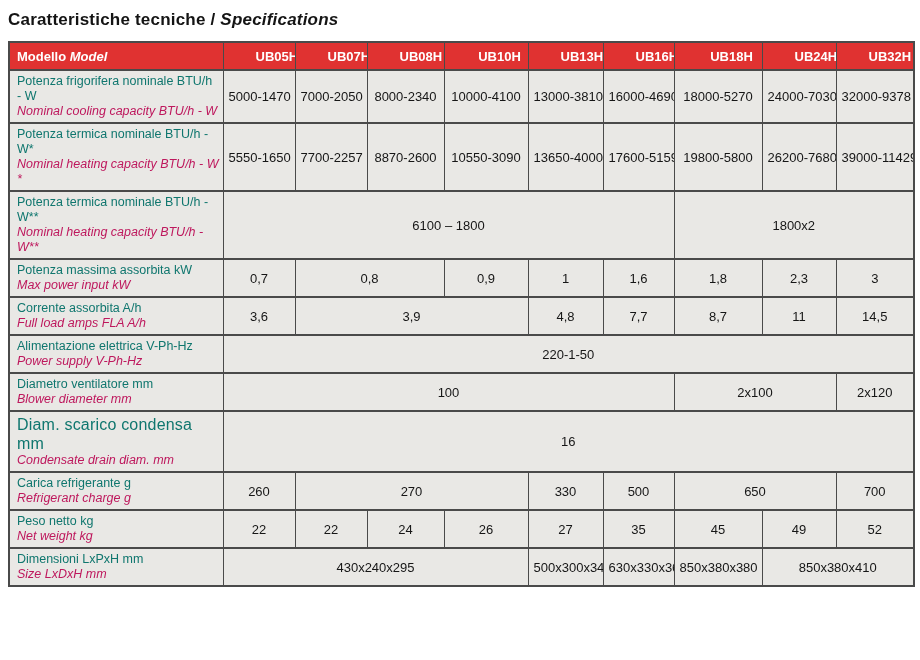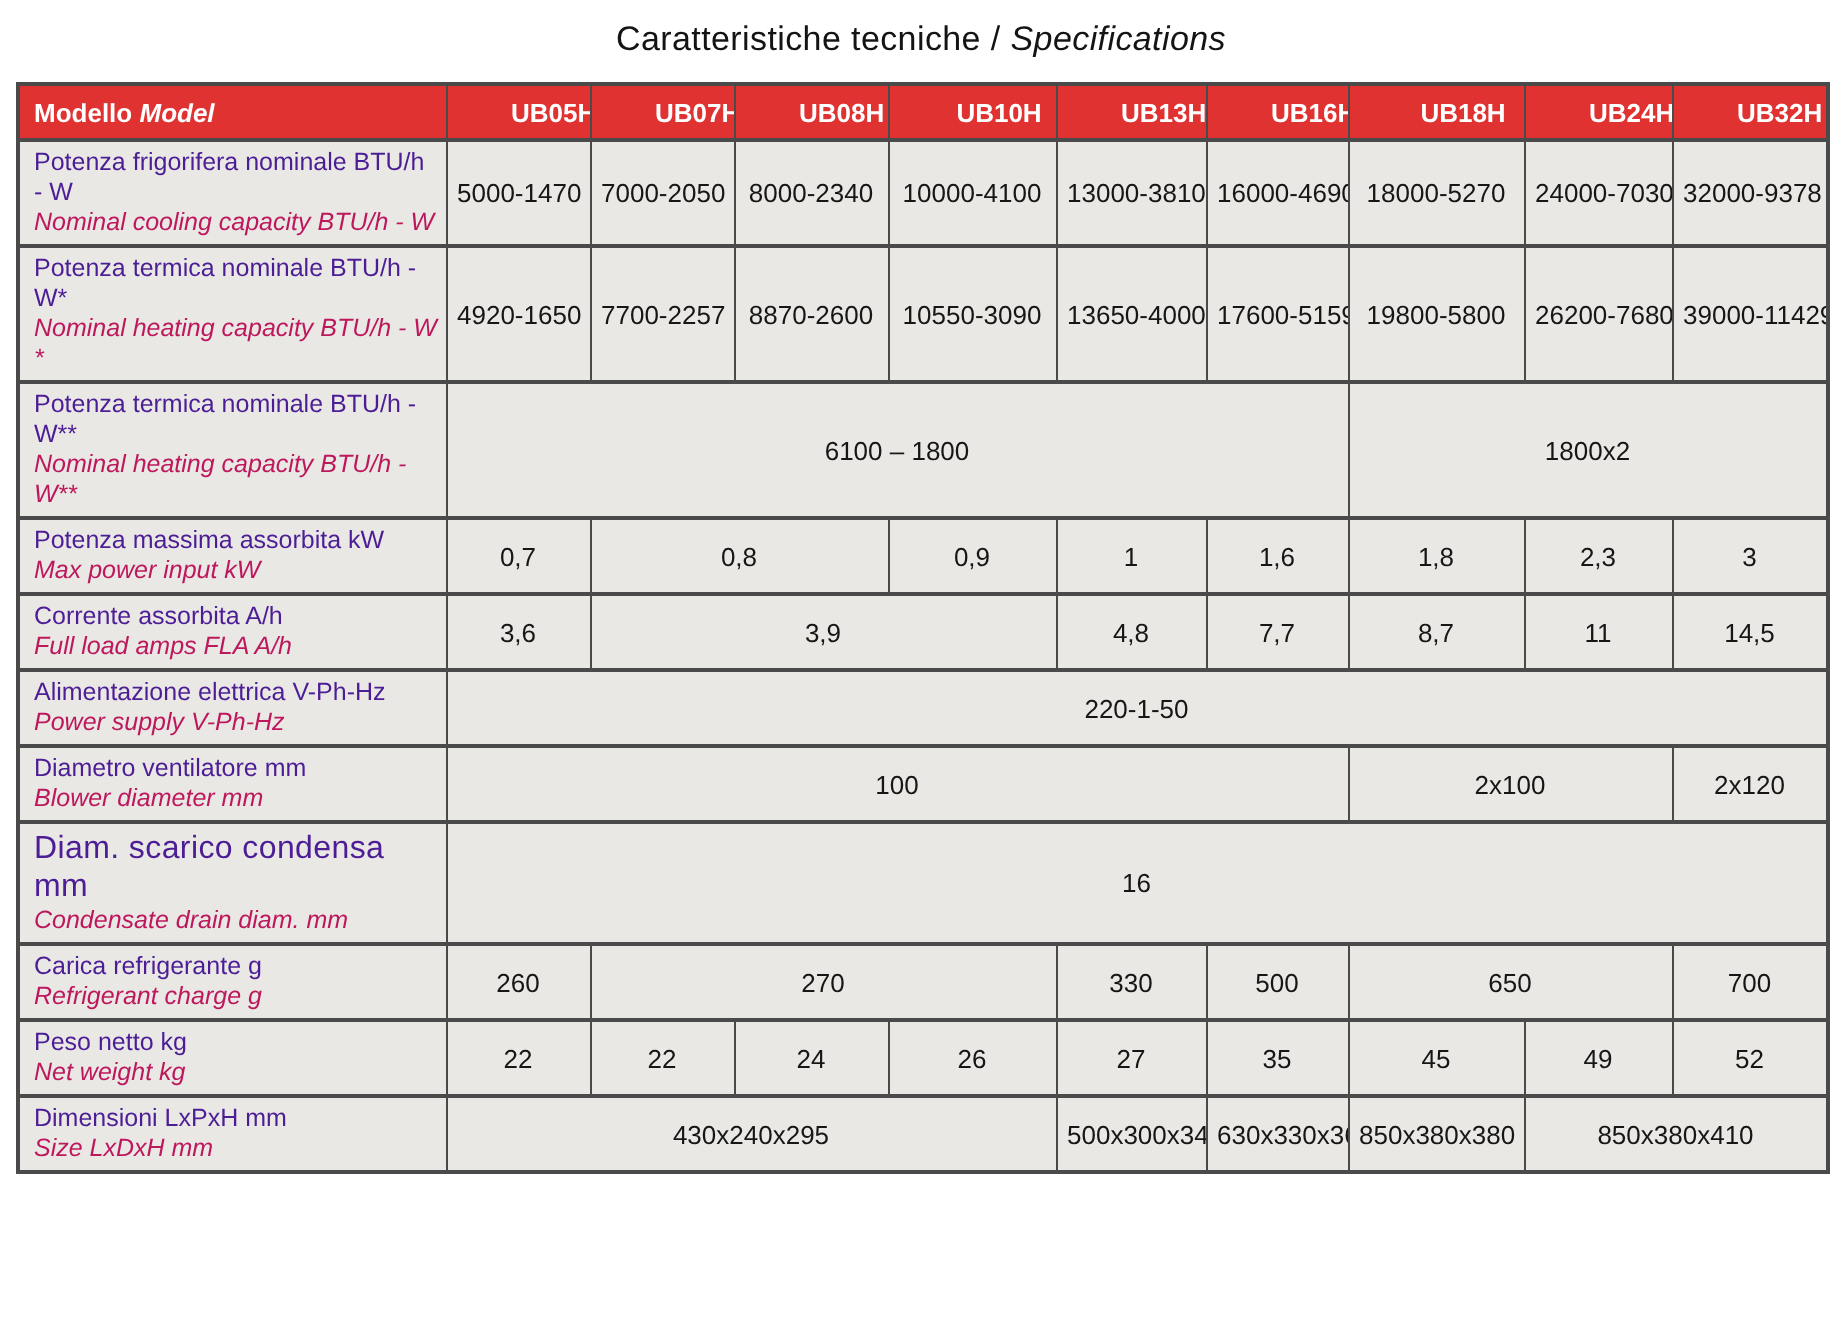--- a/index.html
+++ b/index.html
@@ -8,23 +8,22 @@
     --border:#4a4a4a;
     --ink:#1c1c1c;
   }
   html,body{margin:0;padding:0;background:#ffffff;}
   body{
     width:920px;height:660px;overflow:hidden;
     font-family:"Liberation Sans", sans-serif;color:var(--ink);
   }
   .page{padding:8px 7px 0 8px;}
   .title{
-    font-size:17px;font-weight:normal;margin:2px 0 11px 0;color:#141414;
+    font-size:17px;font-weight:bold;margin:2px 0 11px 0;color:#141414;
     letter-spacing:.2px;
-    text-align:center;
   }
   .title .en{font-style:italic;}
   table.specs{
     border-collapse:collapse;table-layout:fixed;width:905px;
     border:2px solid var(--border);
   }
   .specs th,.specs td{
     border:1px solid var(--border);
     border-top-width:2px;border-bottom-width:2px;
     background:var(--cellbg);
@@ -34,21 +33,21 @@
   .specs thead tr{height:28px;}
   .specs tbody tr{height:35px;}
   .specs th{
     background:var(--red);color:#ffffff;font-size:13px;font-weight:bold;
     text-align:center;
     padding-left:32px;
   }
   .specs th.label-col{text-align:left;padding-left:7px;}
   .specs th.label-col .en{font-style:italic;}
   td.label{padding:3px 4px 3px 7px;}
-  td.label .it{font-size:12.5px;line-height:1.2;color:#4c1d95;}
+  td.label .it{font-size:12.5px;line-height:1.2;color:#0f766e;}
   td.label .en{font-size:12.5px;line-height:1.2;font-style:italic;color:#be185d;}
   tbody tr:nth-child(8) td.label .it{font-size:16px;letter-spacing:.2px;}
   td.val{
     text-align:center;font-size:13px;color:#161616;white-space:nowrap;
   }
 </style>
 </head>
 <body>
 
 <div class="page">
@@ -103,21 +102,21 @@
           <td class="val" colspan="1">16000-4690</td>
           <td class="val" colspan="1">18000-5270</td>
           <td class="val" colspan="1">24000-7030</td>
           <td class="val" colspan="1">32000-9378</td>
         </tr>
         <tr>
           <td class="label">
             <div class="it">Potenza termica nominale BTU/h - W*</div>
             <div class="en">Nominal heating capacity BTU/h - W *</div>
           </td>
-          <td class="val" colspan="1">4920-1650</td>
+          <td class="val" colspan="1">5550-1650</td>
           <td class="val" colspan="1">7700-2257</td>
           <td class="val" colspan="1">8870-2600</td>
           <td class="val" colspan="1">10550-3090</td>
           <td class="val" colspan="1">13650-4000</td>
           <td class="val" colspan="1">17600-5159</td>
           <td class="val" colspan="1">19800-5800</td>
           <td class="val" colspan="1">26200-7680</td>
           <td class="val" colspan="1">39000-11429</td>
         </tr>
         <tr>

